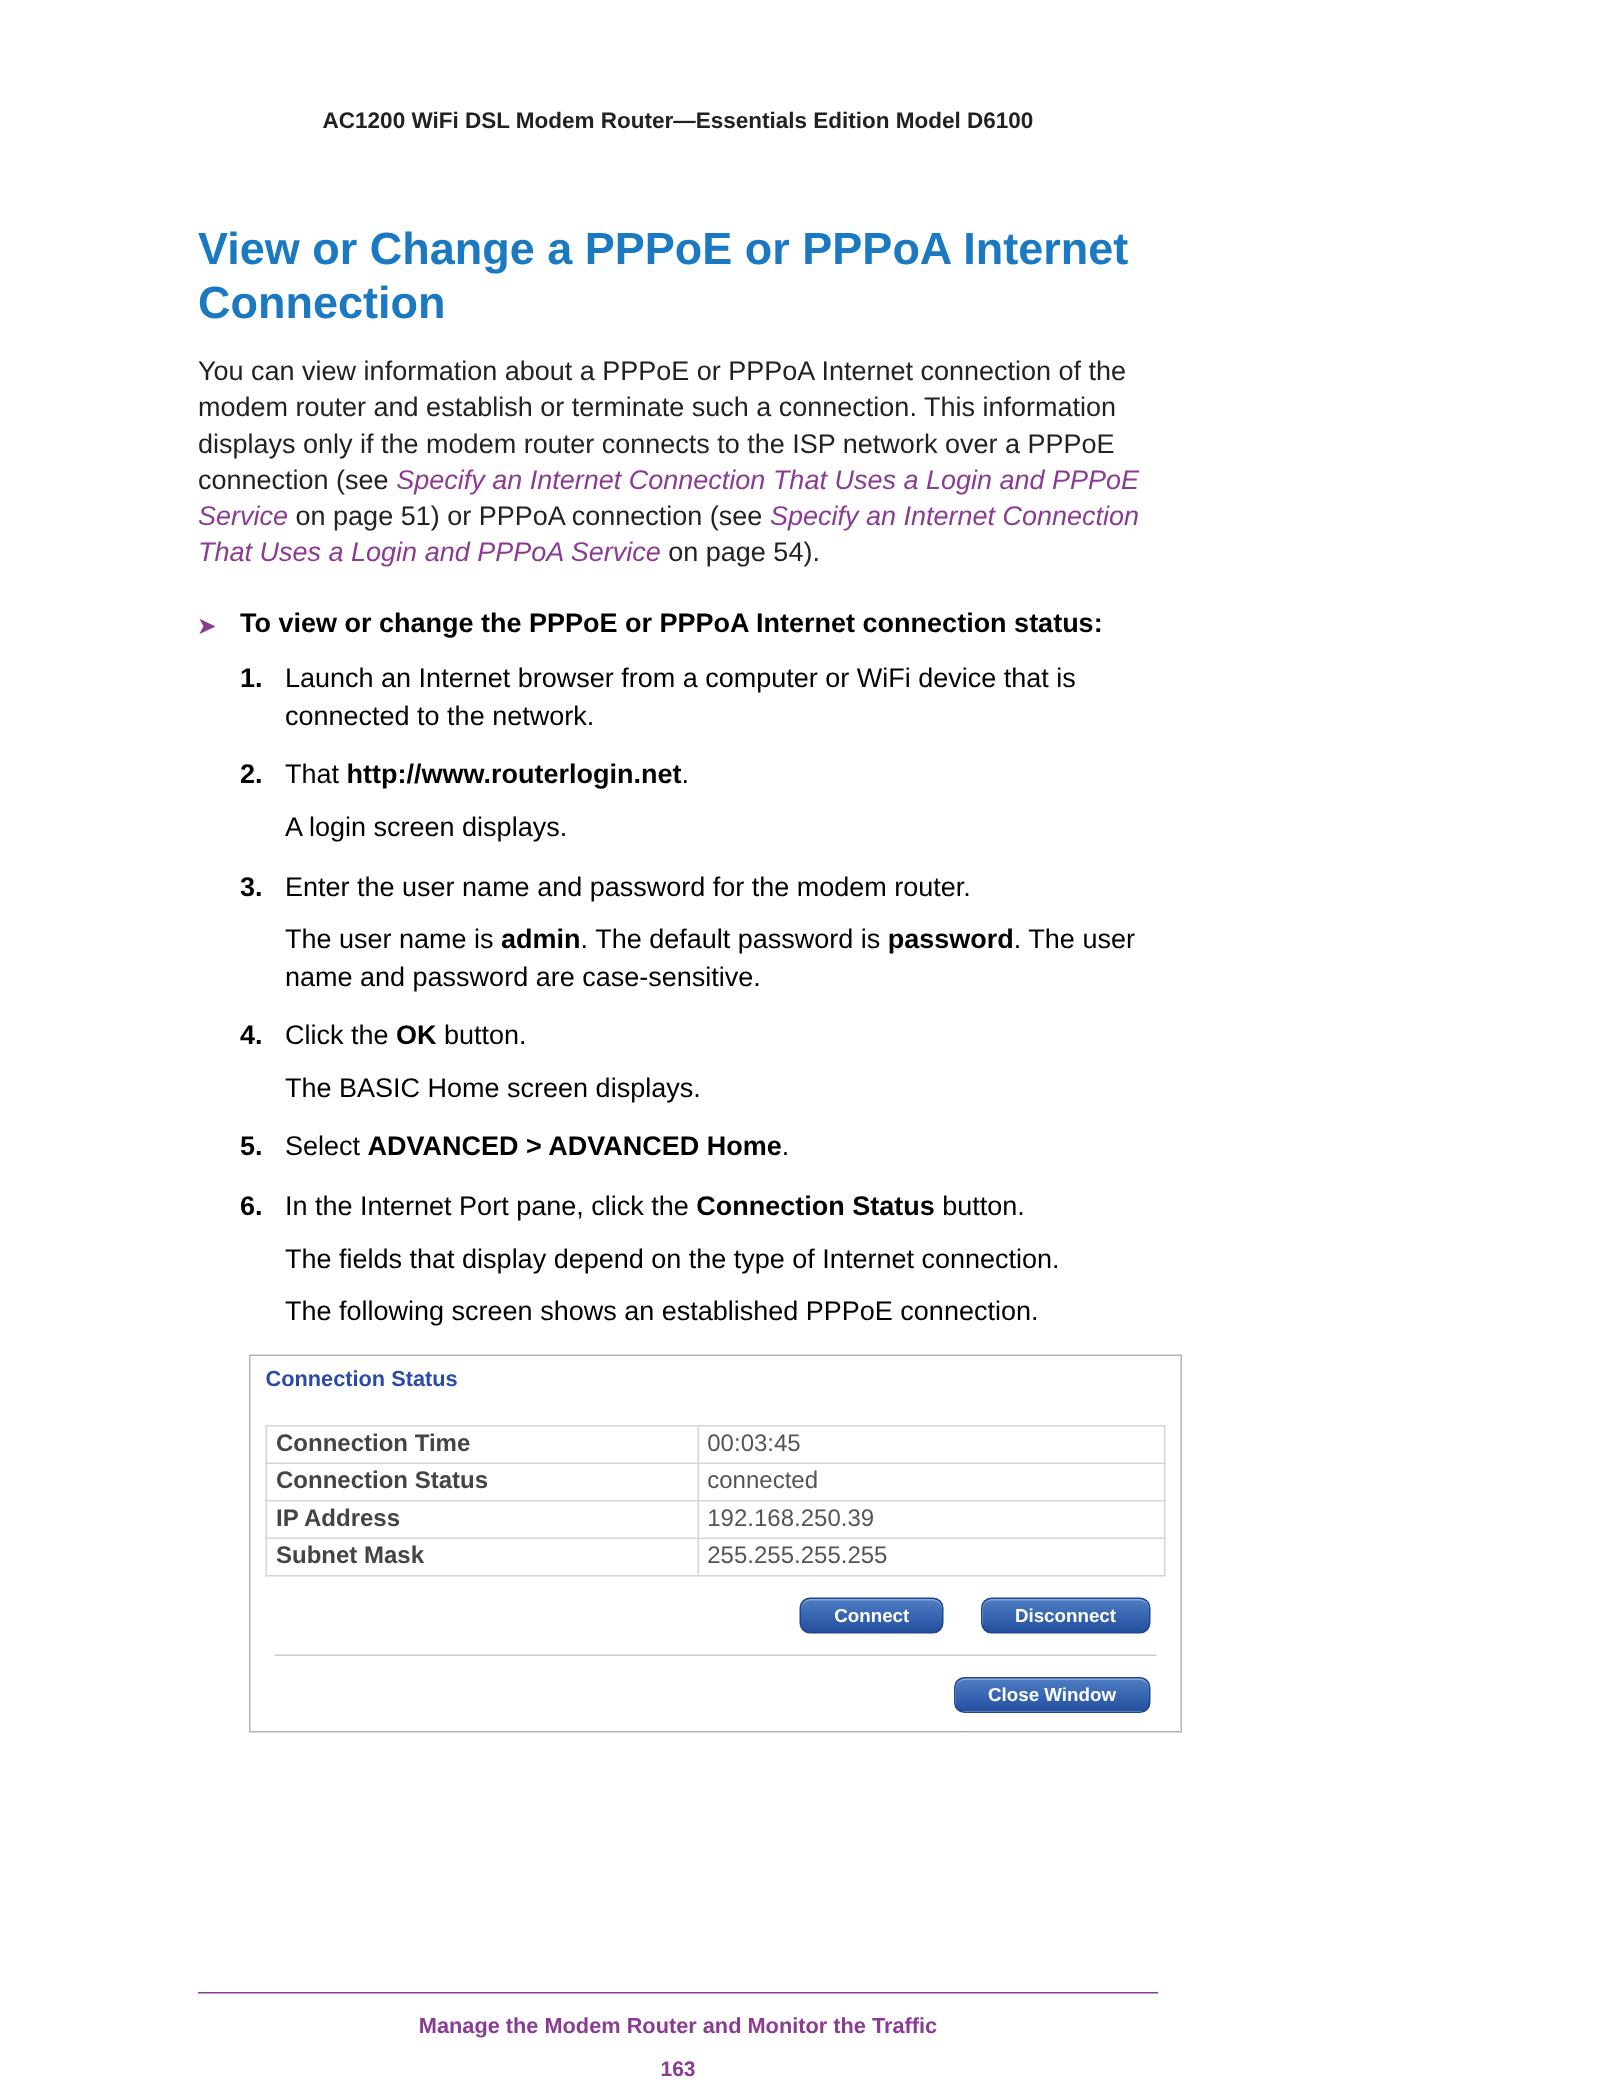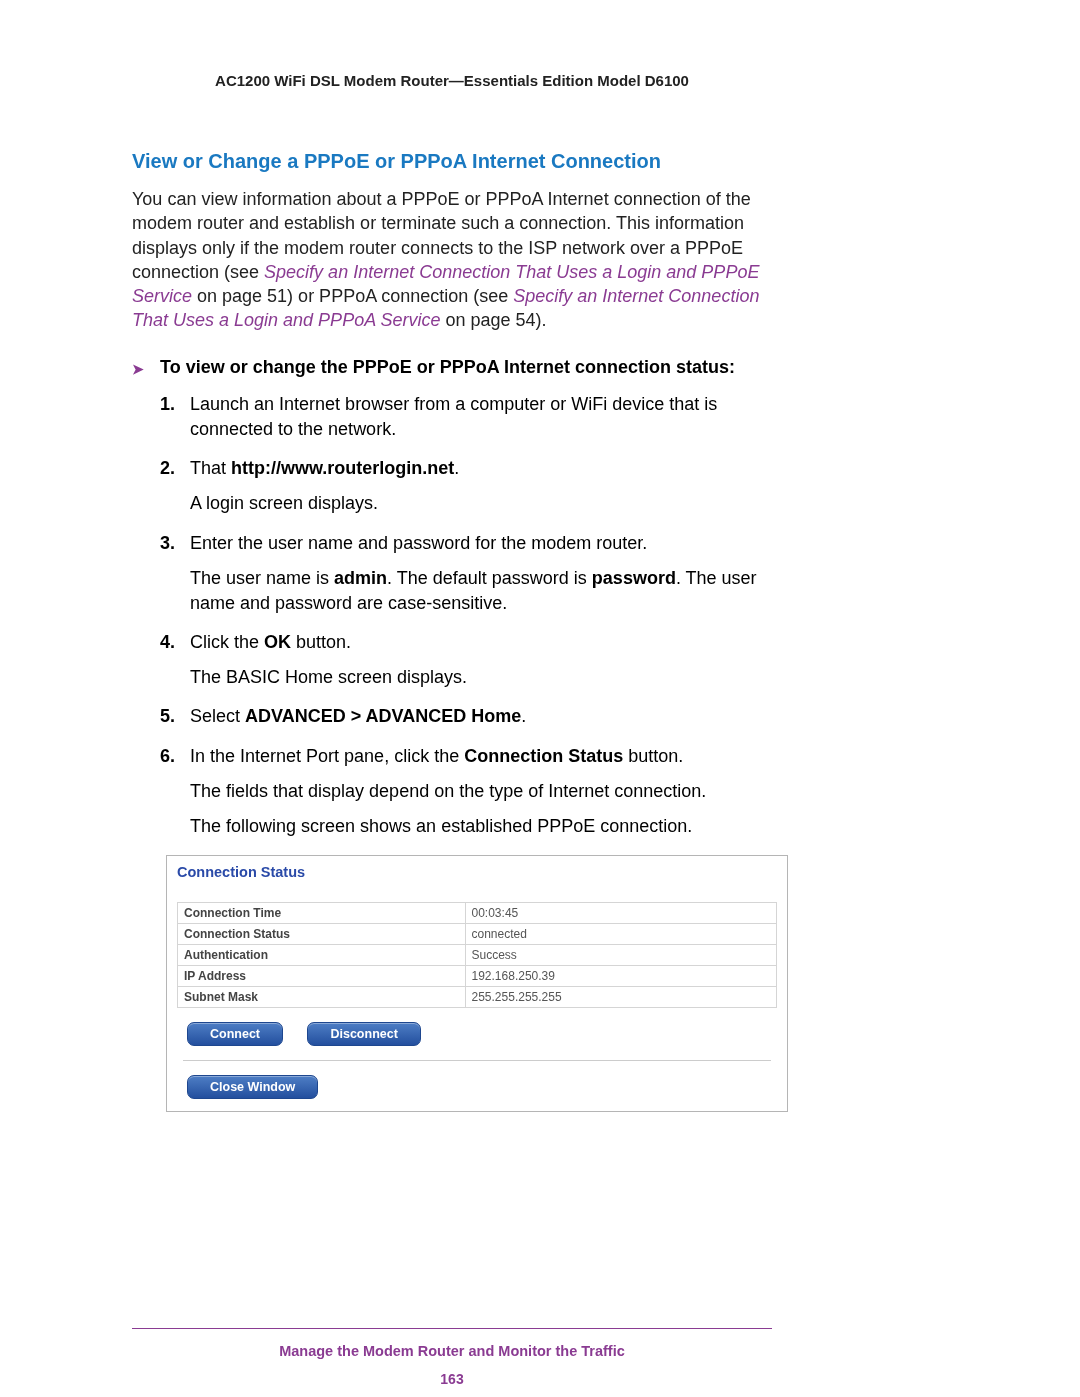--- a/index.html
+++ b/index.html
@@ -18,21 +18,21 @@
     margin-top: 32px;
   }
   .header-title {
     text-align: center;
     font-weight: bold;
     font-size: 15px;
     color: #222;
     margin-bottom: 60px;
   }
   h1.section-heading {
-    font-size: 20px;
+    font-size: 30px;
     font-weight: bold;
     color: #1a79c1;
     margin: 0 0 14px 0;
     line-height: 1.2;
   }
   .intro-para {
     font-size: 18px;
     line-height: 1.35;
     color: #222;
     margin: 0 0 24px 0;
@@ -94,35 +94,35 @@
   }
   .ss-title {
     color: #2a4aa8;
     font-weight: bold;
     font-size: 14.5px;
     margin-bottom: 22px;
   }
   table.status-table {
     width: 100%;
     border-collapse: collapse;
-    font-size: 12px;
+    font-size: 16px;
     color: #555;
   }
   table.status-table td {
     border: 1px solid #d5d5d5;
     padding: 3px 6px;
     text-align: left;
   }
   table.status-table td.label {
     font-weight: bold;
     color: #444;
     width: 48%;
   }
   .btn-row {
-    text-align: left;
+    text-align: right;
     margin-top: 14px;
   }
   .router-btn {
     display: inline-block;
     background: linear-gradient(#4e7ec5, #234f9e);
     color: #fff;
     font-weight: bold;
     font-size: 12.5px;
     border: 1px solid #1e478f;
     border-radius: 7px;
@@ -208,24 +208,20 @@
       <div class="ss-title">Connection Status</div>
       <table class="status-table">
         <tbody>
             <tr>
           <td class="label">Connection Time</td>
           <td>00:03:45</td>
         </tr>
         <tr>
           <td class="label">Connection Status</td>
           <td>connected</td>
-        </tr>
-        <tr>
-          <td class="label">Authentication</td>
-          <td>Success</td>
         </tr>
         <tr>
           <td class="label">IP Address</td>
           <td>192.168.250.39</td>
         </tr>
         <tr>
           <td class="label">Subnet Mask</td>
           <td>255.255.255.255</td>
         </tr>
       </tbody>

